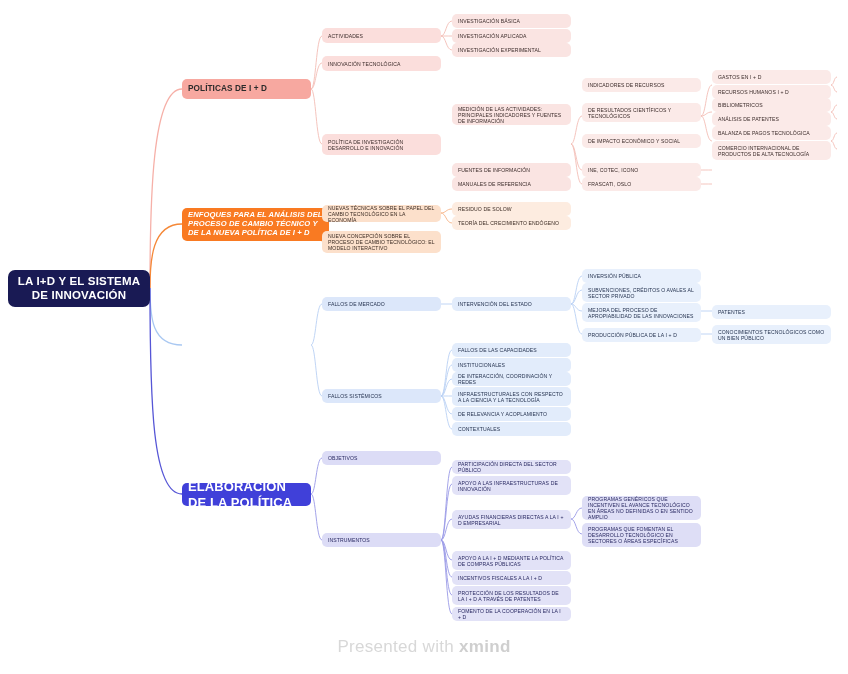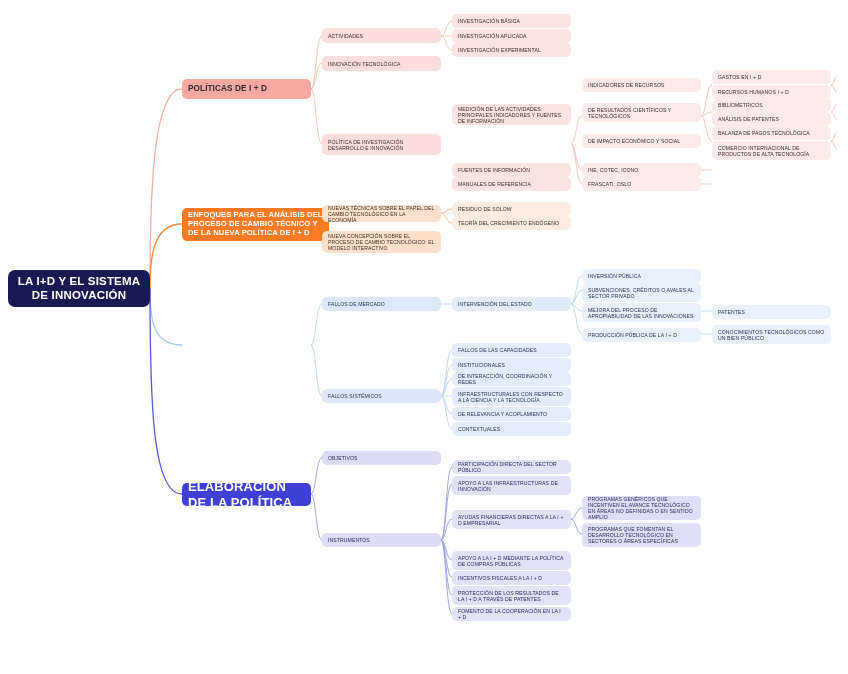--- a/index.html
+++ b/index.html
@@ -216,21 +216,21 @@
   <div class="node n-p4" style="left:582px;top:163px;width:119px;height:14px;">
     <span>INE, COTEC, ICONO</span>
   </div>
   <div class="node n-p3" style="left:452px;top:177px;width:119px;height:14px;">
     <span>MANUALES DE REFERENCIA</span>
   </div>
   <div class="node n-p4" style="left:582px;top:177px;width:119px;height:14px;">
     <span>FRASCATI, OSLO</span>
   </div>
 
-  <div class="node n-b2" style="left:182px;top:208px;width:147px;height:33px;">
+  <div class="node n-b2" style="left:182px;top:208px;width:147px;height:33px;font-style:italic;">
     <span>ENFOQUES PARA EL ANÁLISIS DEL PROCESO DE CAMBIO TÉCNICO Y DE LA NUEVA POLÍTICA DE I + D</span>
   </div>
   <div class="node n-o2" style="left:322px;top:205px;width:119px;height:17px;">
     <span>NUEVAS TÉCNICAS SOBRE EL PAPEL DEL CAMBIO TECNOLÓGICO EN LA ECONOMÍA</span>
   </div>
   <div class="node n-o3" style="left:452px;top:202px;width:119px;height:14px;">
     <span>RESIDUO DE SOLOW</span>
   </div>
   <div class="node n-o3" style="left:452px;top:216px;width:119px;height:14px;">
     <span>TEORÍA DEL CRECIMIENTO ENDÓGENO</span>
@@ -318,14 +318,17 @@
   <div class="node n-v3" style="left:452px;top:571px;width:119px;height:14px;">
     <span>INCENTIVOS FISCALES A LA I + D</span>
   </div>
   <div class="node n-v3" style="left:452px;top:586px;width:119px;height:19px;">
     <span>PROTECCIÓN DE LOS RESULTADOS DE LA I + D A TRAVÉS DE PATENTES</span>
   </div>
   <div class="node n-v3" style="left:452px;top:607px;width:119px;height:14px;">
     <span>FOMENTO DE LA COOPERACIÓN EN LA I + D</span>
   </div>
 
+  <div id="watermark" style="top:637px;">
+    <span>Presented with </span><b>xmind</b>
+  </div>
 
 </div>
 
 </body></html>

